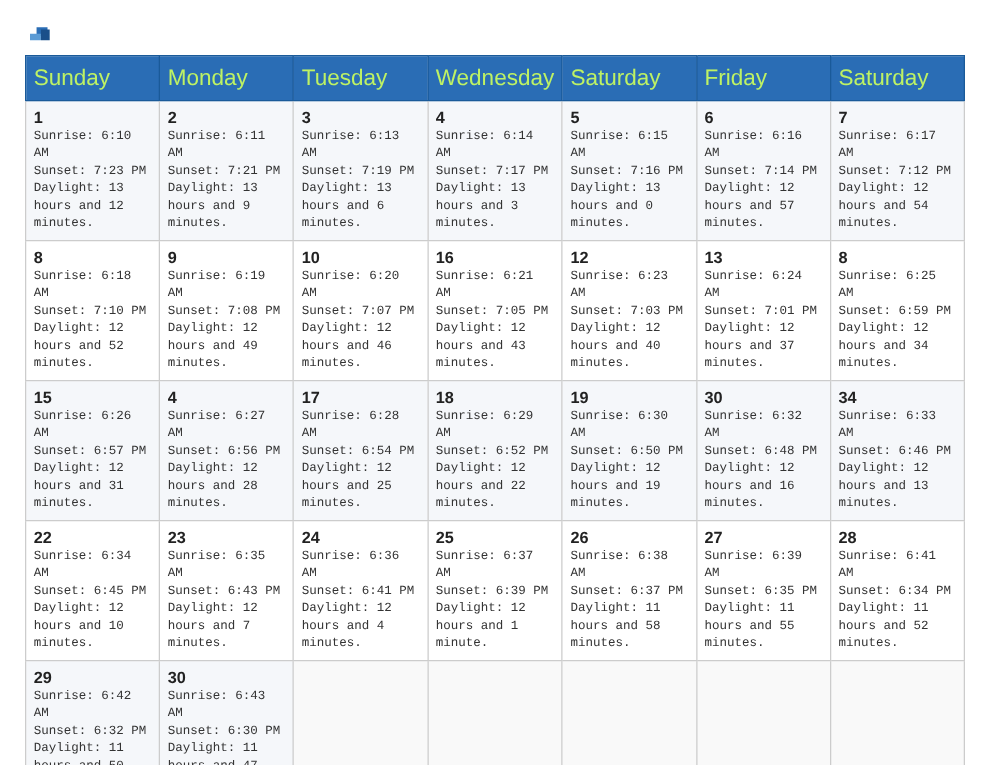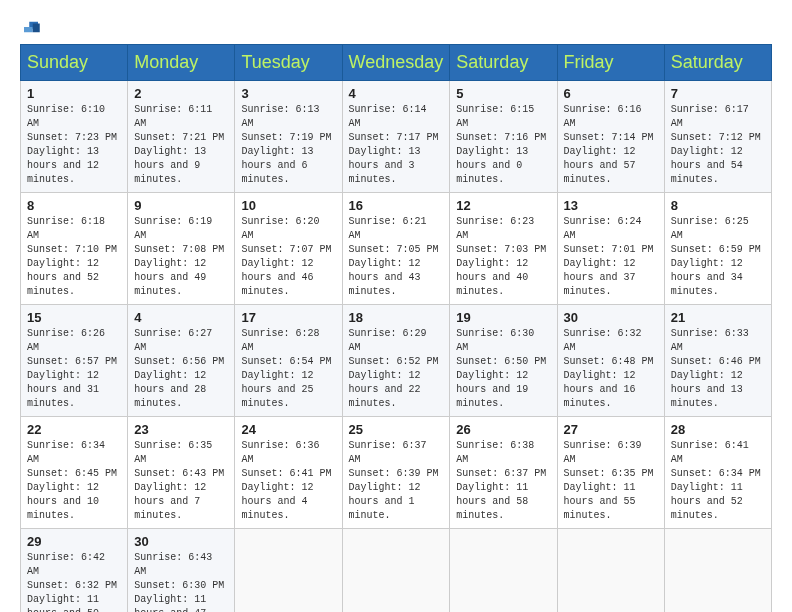--- a/index.html
+++ b/index.html
@@ -288,21 +288,21 @@
         </td>
         <td>
           <span class="day-number">30</span>
           <div class="day-info">
             Sunrise: 6:32 AM<br>
             Sunset: 6:48 PM<br>
             Daylight: 12 hours and 16 minutes.
           </div>
         </td>
         <td>
-          <span class="day-number">21</span>
+          <span class="day-number">34</span>
           <div class="day-info">
             Sunrise: 6:33 AM<br>
             Sunset: 6:46 PM<br>
             Daylight: 12 hours and 13 minutes.
           </div>
         </td>
       </tr>
       <tr>
         <td>
           <span class="day-number">22</span>

